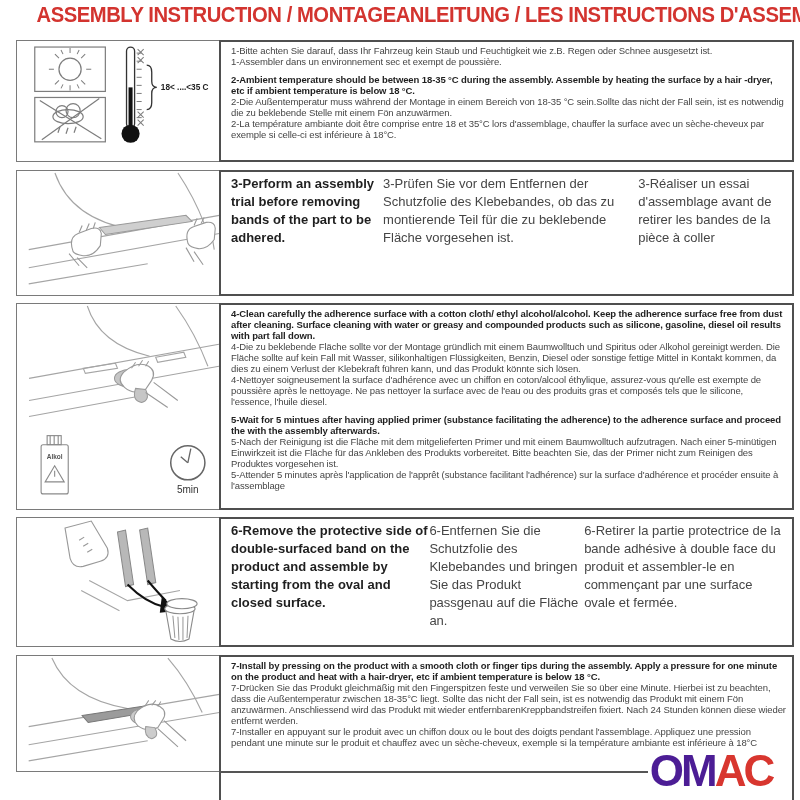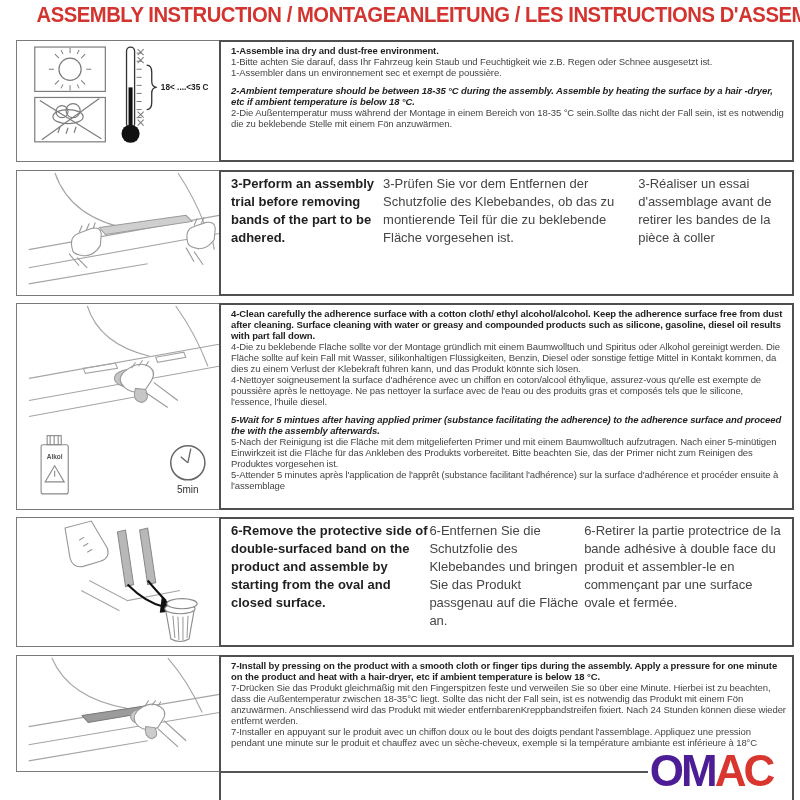--- a/index.html
+++ b/index.html
@@ -8,21 +8,21 @@
   .title{position:absolute;top:2px;left:0;width:800px;text-align:center;white-space:nowrap;}
   .title span{display:inline-block;transform:scaleX(.92);transform-origin:center;
         font-size:22px;font-weight:700;letter-spacing:-.5px;color:#d3342f;}
   .cell{position:absolute;box-sizing:border-box;background:#fff;}
   .cell.illus{left:16px;width:214px;border:1.5px solid #7a7a7a;}
   .cell.text{left:219px;width:575px;border:2px solid #4f4f4f;padding:3px 6px 2px 10px;color:#454545;}
   .cell.text.small{font-size:9.5px;line-height:11px;letter-spacing:-.1px;}
   .cell.text.big{font-size:13px;line-height:18px;display:flex;justify-content:center;}
   p{margin:0;}
   .b{font-weight:700;color:#1f1f1f;}
-  .gap{margin-top:7px;font-style:italic;}
+  .gap{margin-top:7px;}
   svg{display:block;width:100%;height:100%;}
   .rule{position:absolute;left:219px;top:771px;width:545px;border-top:2px solid #555;}
   .logo{position:absolute;left:648px;top:748px;width:126px;height:46px;background:#fff;
         text-align:center;font-size:44px;font-weight:700;letter-spacing:-3px;line-height:46px;}
   .logo .lb{color:#4c1d95;margin-top:8px;} .logo .lr{color:#d8362f;}
 </style>
 </head>
 <body>
 
 <div class="page">
@@ -78,25 +78,25 @@
             <path d="M110,16 l6,6 M116,16 l-6,6"></path>
           <path d="M110,70 l6,6 M116,70 l-6,6"></path>
             <path d="M110,78 l6,6 M116,78 l-6,6"></path>
         </g>
         <path d="M119,24 Q124,24 124,31 L124,40 Q124,46 129,46 Q124,46 124,52 L124,61 Q124,68 119,68" fill="none" stroke="#333" stroke-width="1.3"></path>
         <text x="133" y="49" font-size="8.2" font-weight="bold" fill="#222">18&lt; ....&lt;35 C</text>
       </g>
     </svg>
   </div>
   <div class="cell text small" style="top:40px;height:122px;">
-    <p class="b">1-Assemble ina dry and dust-free environment.</p>
     <p>1-Bitte achten Sie darauf, dass Ihr Fahrzeug kein Staub und Feuchtigkeit wie z.B. Regen oder Schnee ausgesetzt ist.</p>
     <p>1-Assembler dans un environnement sec et exempt de poussière.</p>
     <p class="b gap">2-Ambient temperature should be between 18-35 °C  during the assembly. Assemble by heating the surface by a hair -dryer, etc if ambient temperature is below 18 °C.</p>
     <p>2-Die Außentemperatur muss während der Montage in einem Bereich von 18-35 °C  sein.Sollte das nicht der Fall sein, ist es notwendig die zu beklebende Stelle mit einem Fön anzuwärmen.</p>
+    <p>2-La température ambiante doit être comprise entre 18 et 35°C lors d'assemblage, chauffer la surface avec un sèche-cheveux par exemple si celle-ci est inférieure à 18°C.</p>
   </div>
 
   <div class="cell illus" style="top:170px;height:126px;">
     <svg viewBox="0 0 191 123">
       <g stroke="#a5a5a5" fill="none" stroke-width="1.1">
         <path d="M28,2 Q44,48 105,58"></path>
         <path d="M150,2 Q166,26 176,52"></path>
         <path d="M176,52 Q184,60 186,78"></path>
         <line x1="2" y1="78" x2="191" y2="44"></line>
         <line x1="2" y1="96" x2="191" y2="62"></line>

